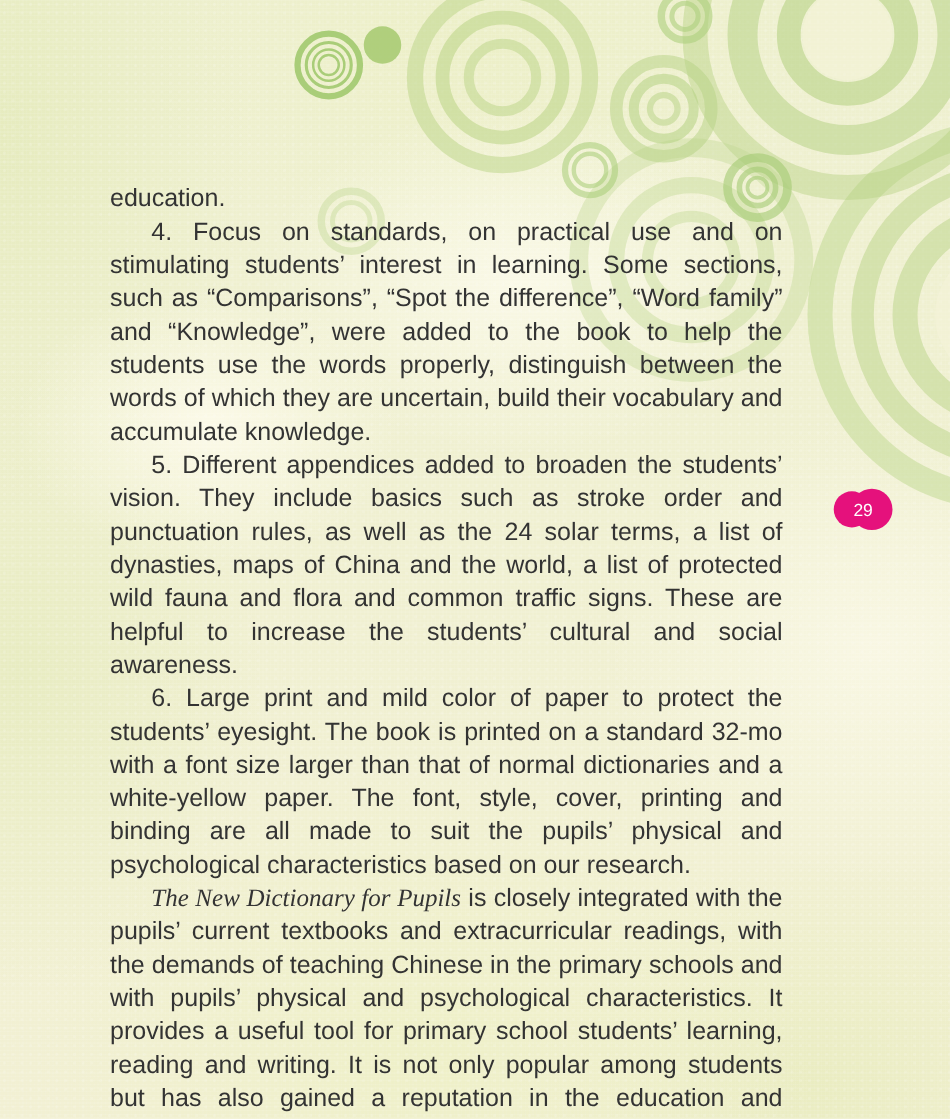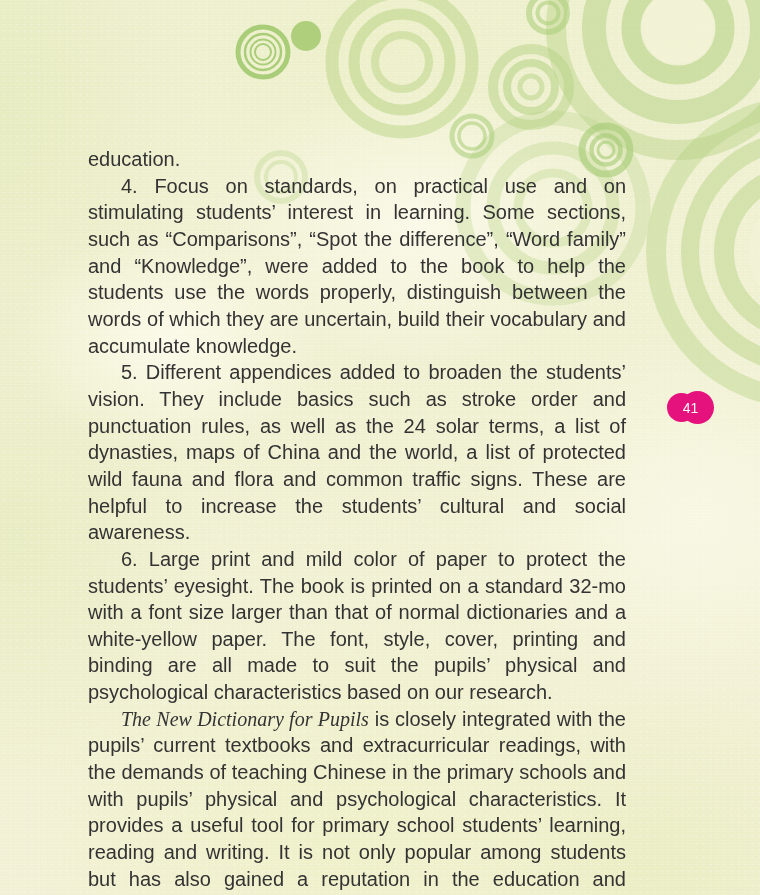--- a/index.html
+++ b/index.html
@@ -130,15 +130,15 @@
     <p>education.</p>
     <p class="indent">4. Focus on standards, on practical use and on stimulating students’ interest in learning. Some sections, such as “Comparisons”, “Spot the difference”, “Word family” and “Knowledge”, were added to the book to help the students use the words properly, distinguish between the words of which they are uncertain, build their vocabulary and accumulate knowledge.</p>
     <p class="indent">5. Different appendices added to broaden the students’ vision. They include basics such as stroke order and punctuation rules, as well as the 24 solar terms, a list of dynasties, maps of China and the world, a list of protected wild fauna and flora and common traffic signs. These are helpful to increase the students’ cultural and social awareness.</p>
     <p class="indent">6. Large print and mild color of paper to protect the students’ eyesight. The book is printed on a standard 32-mo with a font size larger than that of normal dictionaries and a white-yellow paper. The font, style, cover, printing and binding are all made to suit the pupils’ physical and psychological characteristics based on our research.</p>
     <p class="indent"><em>The New Dictionary for Pupils</em><span> is closely integrated with the pupils’ current textbooks and extracurricular readings, with the demands of teaching Chinese in the primary schools and with pupils’ physical and psychological characteristics. It provides a useful tool for primary school students’ learning, reading and writing. It is not only popular among students but has also gained a reputation in the education and dictionary publishing industry. With many awards, including China’s First Dictionary Award and the First Prize in the First National Education Books and Outstanding Bestsellers, it has become a model for other dictionaries for pupils.</span></p>
   </main>
 
   <div class="badge">
     <span class="lobe-left"></span>
     <span class="lobe-right"></span>
-    <span class="num">41</span>
+    <span class="num">29</span>
   </div>
 </div>
 
 </body></html>

